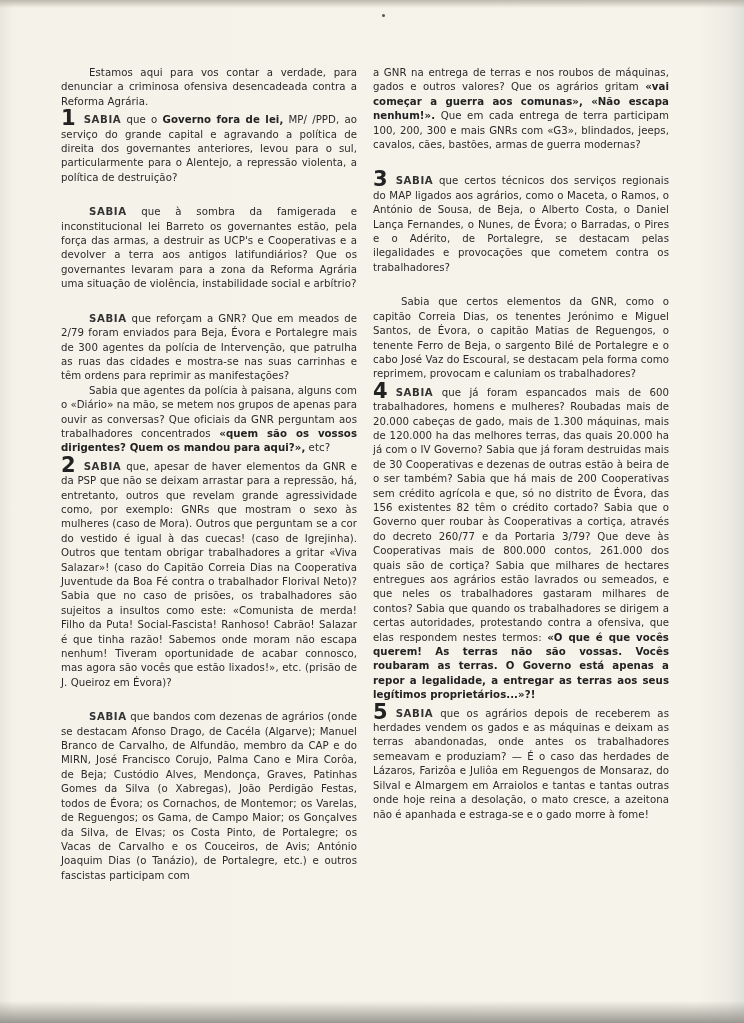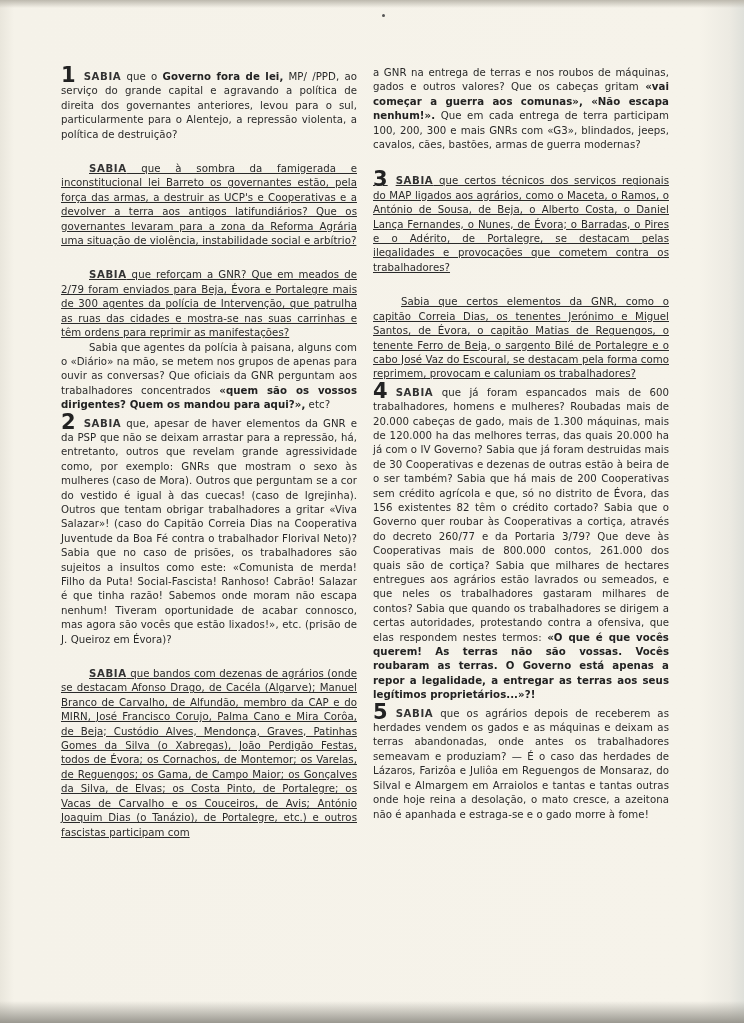--- a/index.html
+++ b/index.html
@@ -26,53 +26,54 @@
   .col {
     position: absolute; top: 66px; width: 296px;
     font-size: 10.2px; line-height: 14.4px; text-align: justify;
     letter-spacing: 0.05px;
   }
   .col.left { left: 61px; }
   .col.right { left: 373px; width: 296px; }
   p { margin: 0; }
   .indent { text-indent: 28px; }
   .gap-m { margin-top: 2px; }
-  .gap-l { margin-top: 20px; text-decoration: underline; }
+  .gap-l { margin-top: 20px; }
   .num {
     font-weight: bold; font-size: 21px; line-height: 14px;
     color: #222; margin-right: 8px; vertical-align: -2px;
   }
   .sabia { font-weight: bold; letter-spacing: 0.6px; color: #333; }
   .bold { font-weight: bold; color: #222; }
 </style>
 </head>
 <body>
 
 <div class="page"></div>
 <div class="top-edge"></div>
 <div class="bottom-edge"></div>
 <div class="speck"></div>
 
 <div class="col left">
+  <p class="indent">Estamos aqui para vos contar a verdade, para denunciar a criminosa ofensiva desencadeada contra a Reforma Agrária.</p>
 
   <p class="gap-m"><span class="num">1</span><span class="sabia">SABIA</span><span> que o </span><span class="bold">Governo fora de lei,</span><span> MP/ /PPD, ao serviço do grande capital e agravando a política de direita dos governantes anteriores, levou para o sul, particularmente para o Alentejo, a repressão violenta, a política de destruição?</span></p>
 
   <p class="indent gap-l"><span class="sabia">SABIA</span><span> que à sombra da famigerada e inconstitucional lei Barreto os governantes estão, pela força das armas, a destruir as UCP's e Cooperativas e a devolver a terra aos antigos latifundiários? Que os governantes levaram para a zona da Reforma Agrária uma situação de violência, instabilidade social e arbítrio?</span></p>
 
   <p class="indent gap-l"><span class="sabia">SABIA</span><span> que reforçam a GNR? Que em meados de 2/79 foram enviados para Beja, Évora e Portalegre mais de 300 agentes da polícia de Intervenção, que patrulha as ruas das cidades e mostra-se nas suas carrinhas e têm ordens para reprimir as manifestações?</span></p>
 
   <p class="indent"><span>Sabia que agentes da polícia à paisana, alguns com o «Diário» na mão, se metem nos grupos de apenas para ouvir as conversas? Que oficiais da GNR perguntam aos trabalhadores concentrados </span><span class="bold">«quem são os vossos dirigentes? Quem os mandou para aqui?»,</span><span> etc?</span></p>
 
   <p class="gap-m"><span class="num">2</span><span class="sabia">SABIA</span><span> que, apesar de haver elementos da GNR e da PSP que não se deixam arrastar para a repressão, há, entretanto, outros que revelam grande agressividade como, por exemplo: GNRs que mostram o sexo às mulheres (caso de Mora). Outros que perguntam se a cor do vestido é igual à das cuecas! (caso de Igrejinha). Outros que tentam obrigar trabalhadores a gritar «Viva Salazar»! (caso do Capitão Correia Dias na Cooperativa Juventude da Boa Fé contra o trabalhador Florival Neto)? Sabia que no caso de prisões, os trabalhadores são sujeitos a insultos como este: «Comunista de merda! Filho da Puta! Social-Fascista! Ranhoso! Cabrão! Salazar é que tinha razão! Sabemos onde moram não escapa nenhum! Tiveram oportunidade de acabar connosco, mas agora são vocês que estão lixados!», etc. (prisão de J. Queiroz em Évora)?</span></p>
 
   <p class="indent gap-l"><span class="sabia">SABIA</span><span> que bandos com dezenas de agrários (onde se destacam Afonso Drago, de Cacéla (Algarve); Manuel Branco de Carvalho, de Alfundão, membro da CAP e do MIRN, José Francisco Corujo, Palma Cano e Mira Corôa, de Beja; Custódio Alves, Mendonça, Graves, Patinhas Gomes da Silva (o Xabregas), João Perdigão Festas, todos de Évora; os Cornachos, de Montemor; os Varelas, de Reguengos; os Gama, de Campo Maior; os Gonçalves da Silva, de Elvas; os Costa Pinto, de Portalegre; os Vacas de Carvalho e os Couceiros, de Avis; António Joaquim Dias (o Tanázio), de Portalegre, etc.) e outros fascistas participam com</span></p>
 </div>
 
 <div class="col right">
-  <p><span>a GNR na entrega de terras e nos roubos de máquinas, gados e outros valores? Que os cabeças gritam </span><span class="bold">«vai começar a guerra aos comunas», «Não escapa nenhum!».</span><span> Que em cada entrega de terra participam 100, 200, 300 e mais GNRs com «G3», blindados, jeeps, cavalos, cães, bastões, armas de guerra modernas?</span></p>
+  <p><span>a GNR na entrega de terras e nos roubos de máquinas, gados e outros valores? Que os agrários gritam </span><span class="bold">«vai começar a guerra aos comunas», «Não escapa nenhum!».</span><span> Que em cada entrega de terra participam 100, 200, 300 e mais GNRs com «G3», blindados, jeeps, cavalos, cães, bastões, armas de guerra modernas?</span></p>
 
   <p class="gap-l"><span class="num">3</span><span class="sabia">SABIA</span><span> que certos técnicos dos serviços regionais do MAP ligados aos agrários, como o Maceta, o Ramos, o António de Sousa, de Beja, o Alberto Costa, o Daniel Lança Fernandes, o Nunes, de Évora; o Barradas, o Pires e o Adérito, de Portalegre, se destacam pelas ilegalidades e provocações que cometem contra os trabalhadores?</span></p>
 
   <p class="indent gap-l">Sabia que certos elementos da GNR, como o capitão Correia Dias, os tenentes Jerónimo e Miguel Santos, de Évora, o capitão Matias de Reguengos, o tenente Ferro de Beja, o sargento Bilé de Portalegre e o cabo José Vaz do Escoural, se destacam pela forma como reprimem, provocam e caluniam os trabalhadores?</p>
 
   <p class="gap-m"><span class="num">4</span><span class="sabia">SABIA</span><span> que já foram espancados mais de 600 trabalhadores, homens e mulheres? Roubadas mais de 20.000 cabeças de gado, mais de 1.300 máquinas, mais de 120.000 ha das melhores terras, das quais 20.000 ha já com o IV Governo? Sabia que já foram destruidas mais de 30 Cooperativas e dezenas de outras estão à beira de o ser também? Sabia que há mais de 200 Cooperativas sem crédito agrícola e que, só no distrito de Évora, das 156 existentes 82 têm o crédito cortado? Sabia que o Governo quer roubar às Cooperativas a cortiça, através do decreto 260/77 e da Portaria 3/79? Que deve às Cooperativas mais de 800.000 contos, 261.000 dos quais são de cortiça? Sabia que milhares de hectares entregues aos agrários estão lavrados ou semeados, e que neles os trabalhadores gastaram milhares de contos? Sabia que quando os trabalhadores se dirigem a certas autoridades, protestando contra a ofensiva, que elas respondem nestes termos: </span><span class="bold">«O que é que vocês querem! As terras não são vossas. Vocês roubaram as terras. O Governo está apenas a repor a legalidade, a entregar as terras aos seus legítimos proprietários...»?!</span></p>
 
   <p class="gap-m"><span class="num">5</span><span class="sabia">SABIA</span><span> que os agrários depois de receberem as herdades vendem os gados e as máquinas e deixam as terras abandonadas, onde antes os trabalhadores semeavam e produziam? — É o caso das herdades de Lázaros, Farizôa e Juliôa em Reguengos de Monsaraz, do Silval e Almargem em Arraiolos e tantas e tantas outras onde hoje reina a desolação, o mato cresce, a azeitona não é apanhada e estraga-se e o gado morre à fome!</span></p>
 
 </div>

